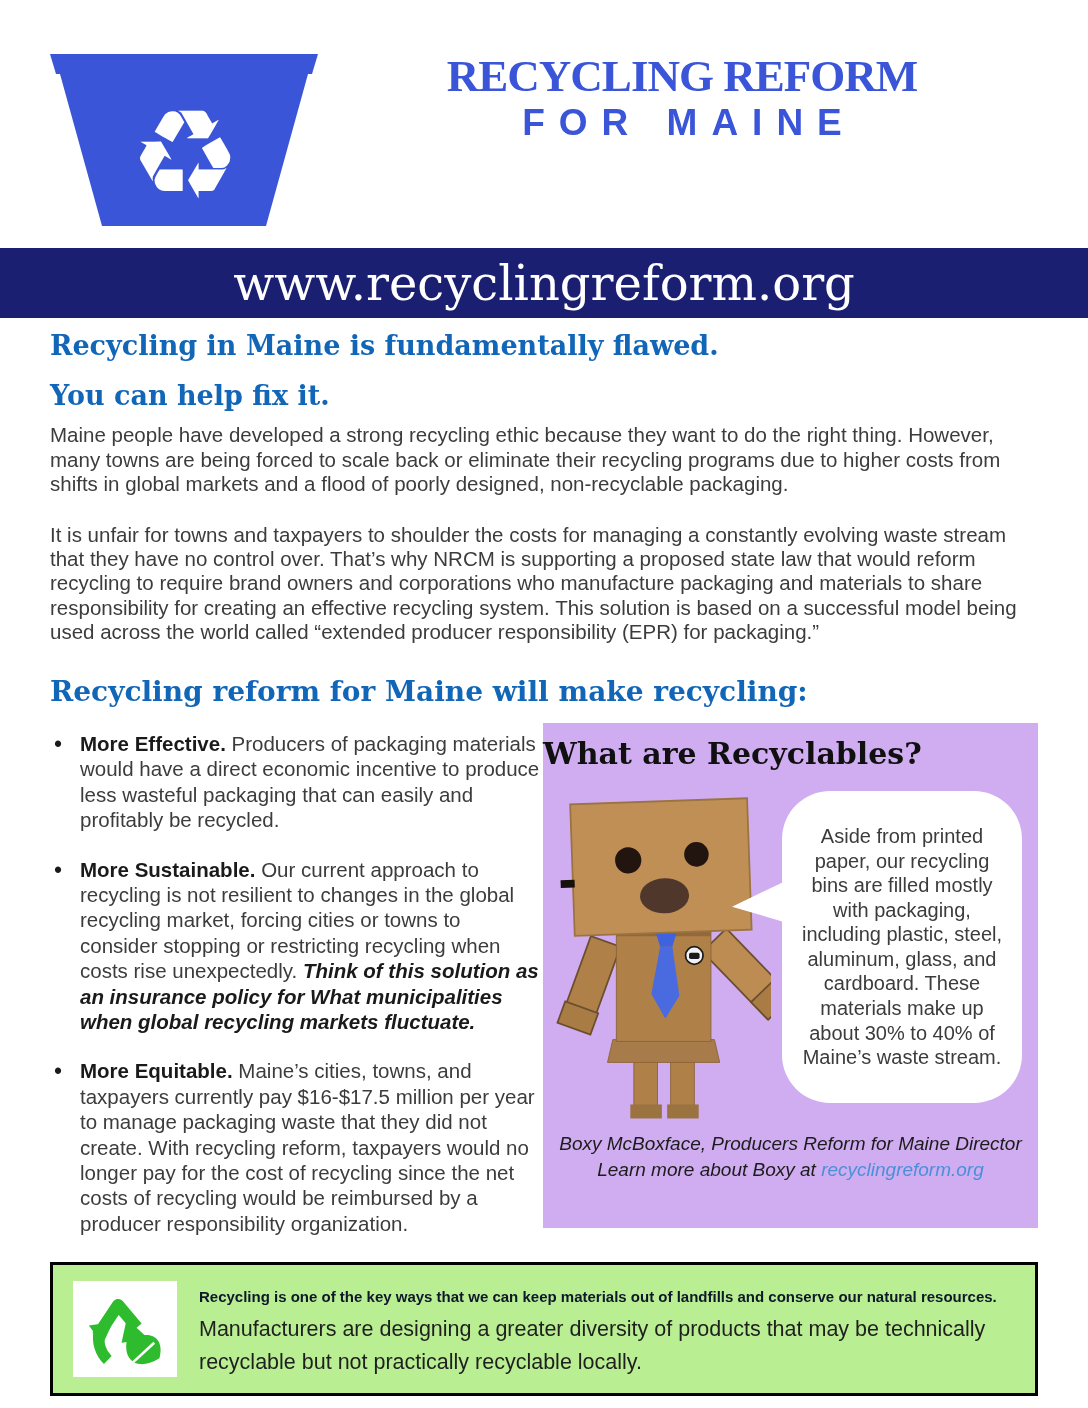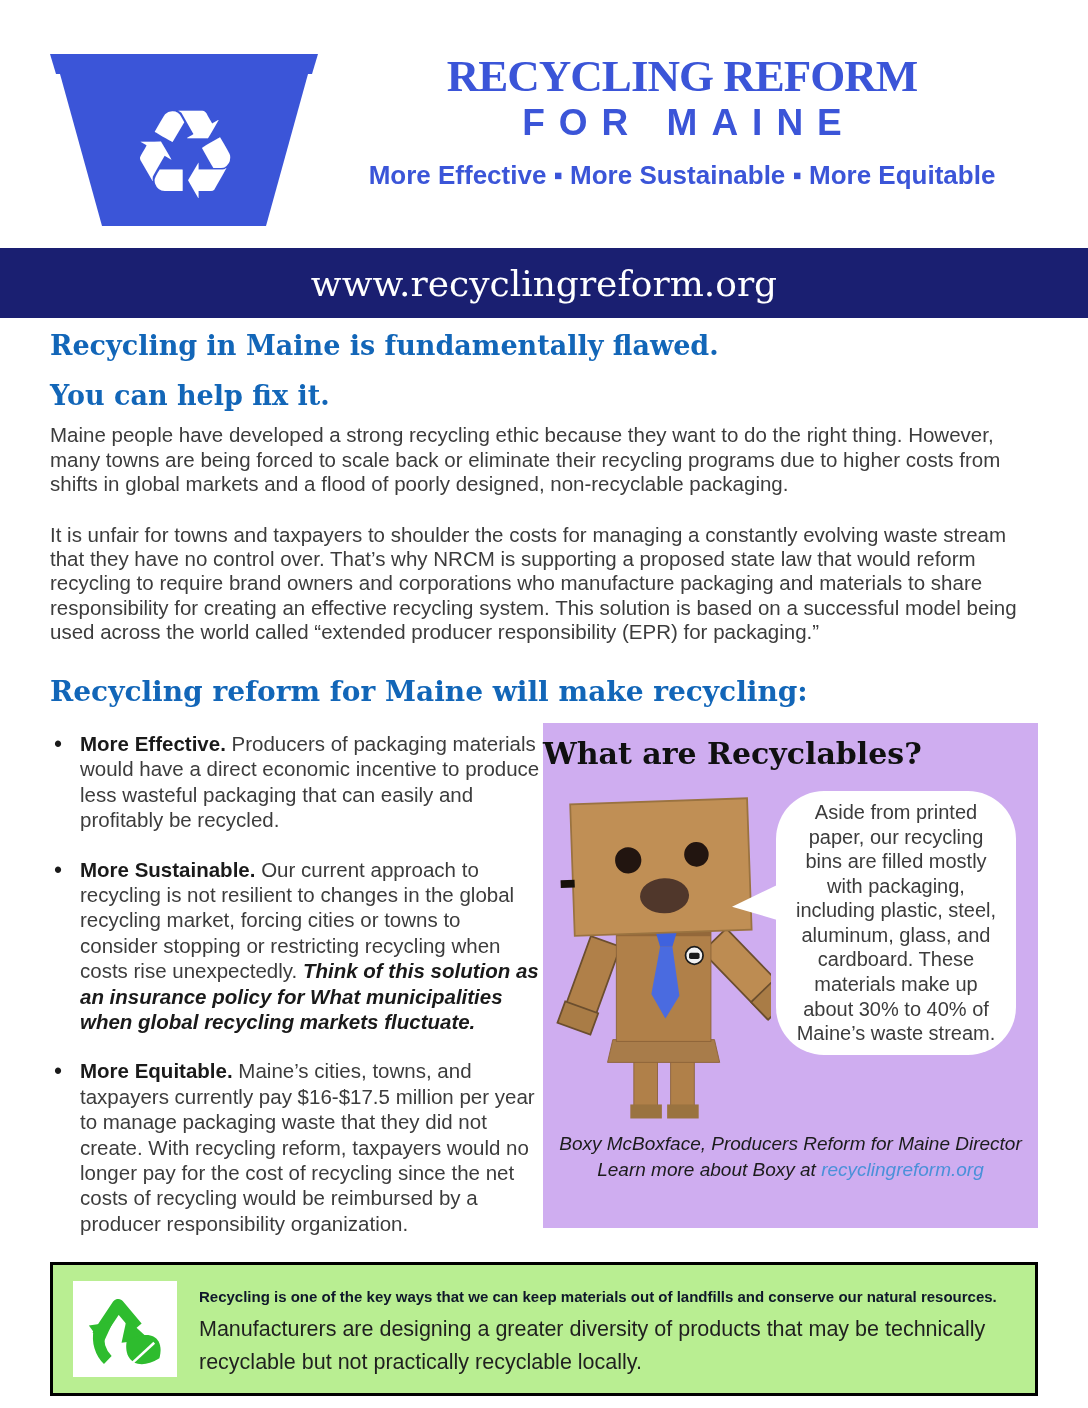--- a/index.html
+++ b/index.html
@@ -21,21 +21,21 @@
     font-family:"Liberation Sans", sans-serif; font-weight:800;
     font-size:37px; line-height:1.1; color:#3b55d8; letter-spacing:14px;
     margin-top:4px; text-indent:14px;
   }
   .tagline { font-weight:bold; font-size:26px; color:#3b55d8; margin-top:16px; }
 
   
   .banner {
     height:70px; background:#1a1f71; display:flex; align-items:center; justify-content:center;
   }
-  .banner-url { font-family:"DejaVu Serif", serif; font-size:36px; color:#ffffff;text-align:center; }
+  .banner-url { font-family:"DejaVu Serif", serif; font-size:48px; color:#ffffff;text-align:center; }
 
   
   .content { padding:0 50px; }
   .h-blue {
     font-family:"DejaVu Serif", serif; font-weight:bold; color:#1266b8;
     font-size:27px; line-height:1.1;
   }
   .h1 { margin-top:13px; }
   .h2 { margin-top:20px; }
   p.body { font-size:20.5px; line-height:1.18; color:#3c3c3c; margin-top:13px; }
@@ -59,21 +59,21 @@
 
   
   .sidebar { flex:1; background:#cfadf0; height:505px; position:relative; }
   .sidebar-title {
     text-align:left; font-family:"DejaVu Serif", serif; font-weight:bold;
     font-size:30px; color:#101010; padding-top:13px;
   }
   .scene { position:relative; height:344px; margin-top:16px; }
   .robot { position:absolute; left:8px; top:2px; }
   .bubble {
-    position:absolute; right:22px; top:4px; width:240px; height:264px;
+    position:absolute; right:16px; top:4px; width:240px; height:312px;
     background:#ffffff; border-radius:48px; padding:16px 12px;
     display:flex; align-items:center; justify-content:center;
   }
   .bubble-text { font-size:20px; line-height:1.23; color:#3c3c3c; text-align:center; }
   .bubble-tail {
     position:absolute; right:244px; top:90px; width:62px; height:48px;
     background:#ffffff; clip-path:polygon(0 62%, 100% 0, 100% 100%);
   }
   .caption { text-align:center; font-style:italic; font-size:19px; color:#1c1c1c; line-height:1.4; }
   .caption .link { color:#4a90d9; cursor:pointer; text-decoration:none; font-style:italic; }
@@ -97,21 +97,20 @@
 
   <div class="header">
     <svg class="logo" viewBox="0 0 272 180">
       <polygon points="2,8 270,8 264,28 8,28" fill="#3b55d8"></polygon>
       <polygon points="12,28 260,28 218,180 54,180" fill="#3b55d8"></polygon>
       <text x="137" y="152" font-size="124" fill="#ffffff" text-anchor="middle" font-family="DejaVu Sans">♻</text>
     </svg>
     <div class="title-block">
       <div class="brand-title">RECYCLING REFORM</div>
       <div class="brand-sub">FOR MAINE</div>
-      <div class="tagline">More Effective ▪ More Sustainable ▪ More Equitable</div>
     </div>
   </div>
 
   <div class="banner">
     <span class="banner-url">www.recyclingreform.org</span>
   </div>
 
   <div class="content">
     <div class="h-blue h1">Recycling in Maine is fundamentally flawed.</div>
     <div class="h-blue h2">You can help fix it.</div>

